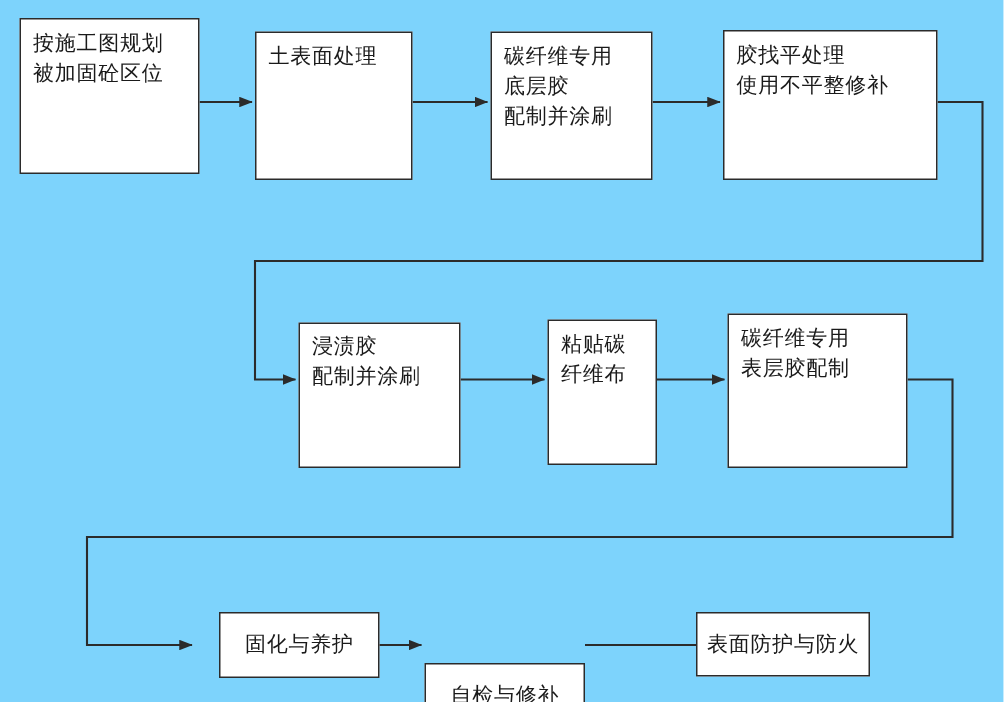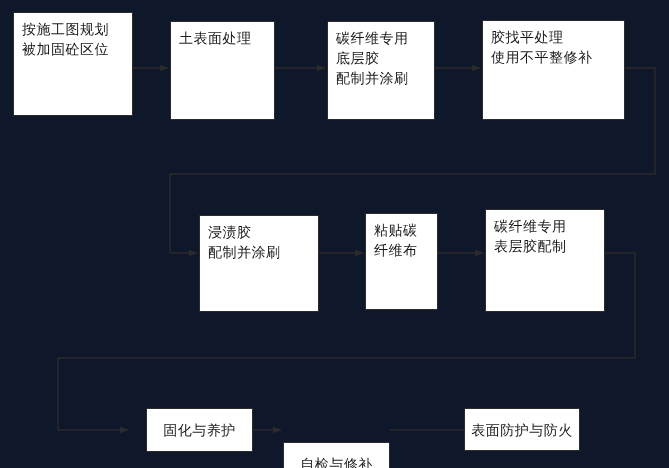--- a/index.html
+++ b/index.html
@@ -7,21 +7,21 @@
     padding: 0;
     background: #ffffff;
   }
   body {
     font-family: "DejaVu Sans", "Liberation Sans", sans-serif;
   }
   #canvas {
     position: relative;
     width: 669px;
     height: 468px;
-    background: #0f172a;
+    background: #7dd3fc;
     overflow: hidden;
   }
   .node {
     position: absolute;
     box-sizing: border-box;
     border: 1px solid #2b2b2b;
     background: #ffffff;
     display: flex;
     flex-direction: column;
     align-items: flex-start;
@@ -96,21 +96,21 @@
     <div class="nline">碳纤维专用</div>
     <div class="nline">底层胶</div>
     <div class="nline gap">配制并涂刷</div>
   </div>
 
   <div class="node" id="node-n4" style="left: 482px; top: 20px; width: 143px; height: 100px;">
     <div class="nline">胶找平处理</div>
     <div class="nline">使用不平整修补</div>
   </div>
 
-  <div class="node" id="node-n5" style="left: 199px; top: 215px; width: 120px; height: 97px;">
+  <div class="node" id="node-n5" style="left: 199px; top: 215px; width: 108px; height: 97px; font-family: Liberation Mono, monospace;">
     <div class="nline">浸渍胶</div>
     <div class="nline gap">配制并涂刷</div>
   </div>
 
   <div class="node" id="node-n6" style="left: 365px; top: 213px; width: 73px; height: 97px;">
     <div class="nline">粘贴碳</div>
     <div class="nline">纤维布</div>
   </div>
 
   <div class="node" id="node-n7" style="left: 485px; top: 209px; width: 120px; height: 103px;">

